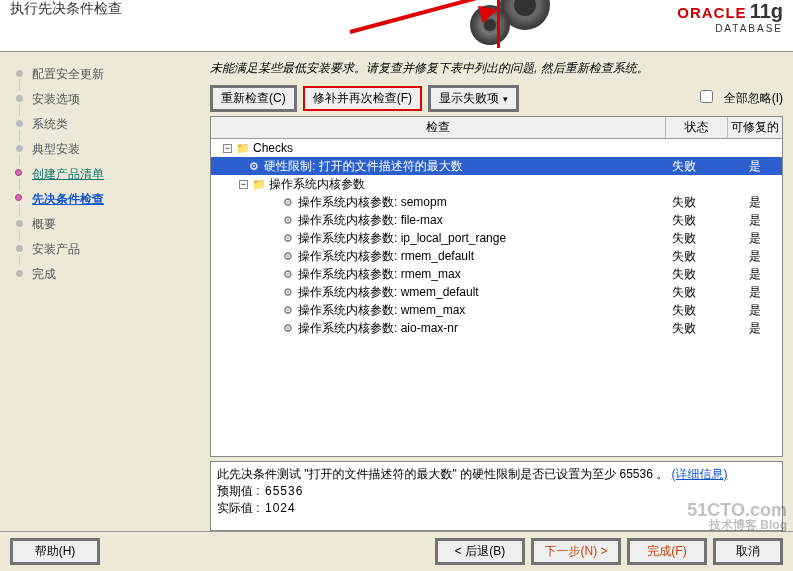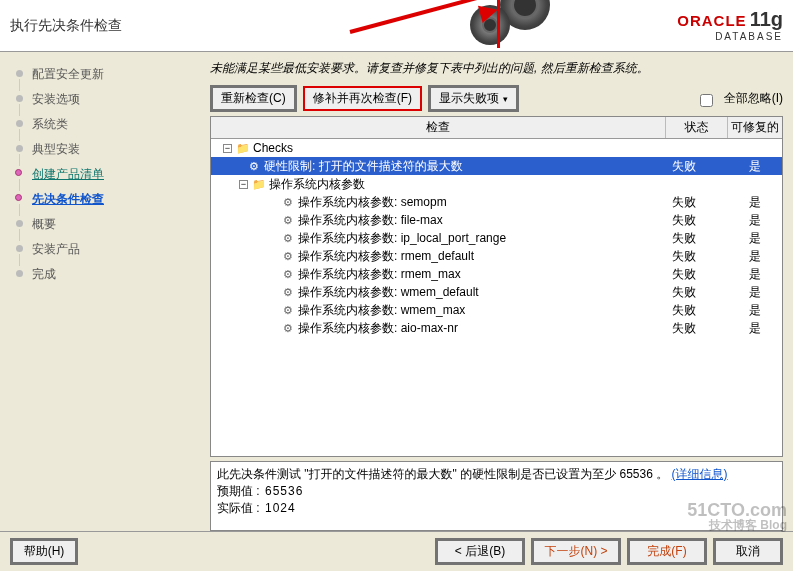--- a/index.html
+++ b/index.html
@@ -1,17 +1,17 @@
 <!DOCTYPE html>
 <html><head>
 <meta charset="utf-8">
 <style>
 * { box-sizing: border-box; margin: 0; padding: 0; }
 body { font-family: "Microsoft YaHei", SimSun, Tahoma, sans-serif; font-size: 12px; background: #ece9d8; width: 793px; height: 571px; overflow: hidden; position: relative; }
-.header { height: 52px; background: #fff; border-bottom: 1px solid #999; display: flex; align-items: center; justify-content: space-between; padding: 0 10px; }
+.header { height: 52px; background: #fff; border-bottom: 1px solid #999; display: flex; justify-content: space-between; padding: 0 10px; }
 .title { font-size: 14px; color: #333; }
 .logo { font-size: 11px; color: #333; text-align: right; line-height: 1.1; }
 .logo .oracle { color: #c00; font-weight: bold; font-size: 15px; letter-spacing: 1px; }
 .logo .db { letter-spacing: 2px; font-size: 10px; }
 .logo .g11 { font-size: 20px; font-weight: bold; }
 .gear-deco { position: absolute; left: 470px; top: -5px; width: 90px; height: 55px; overflow: hidden; }
 .gear { position: absolute; width: 50px; height: 50px; border-radius: 50%; background: radial-gradient(circle, #888 20%, #444 60%, #222 100%); }
 .gear::before { content: ""; position: absolute; inset: 12px; border-radius: 50%; background: #333; border: 2px solid #666; }
 .g1 { left: 30px; top: -15px; }
 .g2 { left: 0px; top: 10px; width: 40px; height: 40px; }
@@ -30,21 +30,21 @@
 .nav-line { position: absolute; left: 9px; top: -8px; width: 1px; height: 12px; background: #ccc; }
 
 .content { flex: 1; padding: 8px 10px 0 0; display: flex; flex-direction: column; }
 .msg { margin-bottom: 8px; font-style: italic; }
 .toolbar { display: flex; align-items: center; gap: 6px; margin-bottom: 4px; }
 .btn { background: #efefef; border: 3px solid #737373; padding: 2px 8px; cursor: pointer; font-family: inherit; font-size: 12px; }
 .btn.hl { border: 2px solid #d00; }
 .dd { display: inline-flex; align-items: center; }
 .dd::after { content: "▾"; margin-left: 4px; font-size: 9px; }
 .spacer { flex: 1; }
-.chk { display: flex; align-items: flex-end; gap: 11px; }
+.chk { display: flex; align-items: flex-start; gap: 11px; }
 
 .tree-wrap { flex: 1; border: 1px solid #888; background: #fff; display: flex; flex-direction: column; min-height: 0; }
 .col-head { display: flex; background: #efefef; border-bottom: 1px solid #999; }
 .col-head div { text-align: center; padding: 2px 0; border-right: 1px solid #bbb; }
 .col-check { flex: 1; }
 .col-status { width: 62px; }
 .col-fix { width: 54px; border-right: none !important; }
 .tree-body { flex: 1; overflow: auto; }
 .row { display: flex; align-items: center; height: 18px; }
 .row .lbl { flex: 1; display: flex; align-items: center; padding-left: 6px; white-space: nowrap; }
@@ -231,21 +231,21 @@
       <a href="#">(详细信息)</a><br>
       <span>预期值</span>
       <span style="letter-spacing:1px">: 65536</span><br>
       <span>实际值</span>
       <span style="letter-spacing:1px">: 1024</span>
     </div>
   </div>
 </div>
 
 <div class="footer">
-  <button class="btn" style="width:68px">帮助(H)</button>
+  <button class="btn" style="width:90px">帮助(H)</button>
   <div class="spacer"></div>
   <button class="btn" style="width:90px">&lt; 后退(B)</button>
   <button class="btn" style="width:90px" disabled="">下一步(N) &gt;</button>
   <button class="btn" style="width:80px" disabled="">完成(F)</button>
   <button class="btn" style="width:70px">取消</button>
 </div>
 
 <div class="wm">
   <div>51CTO.com</div>
   <div class="cn">技术博客  Blog</div>

